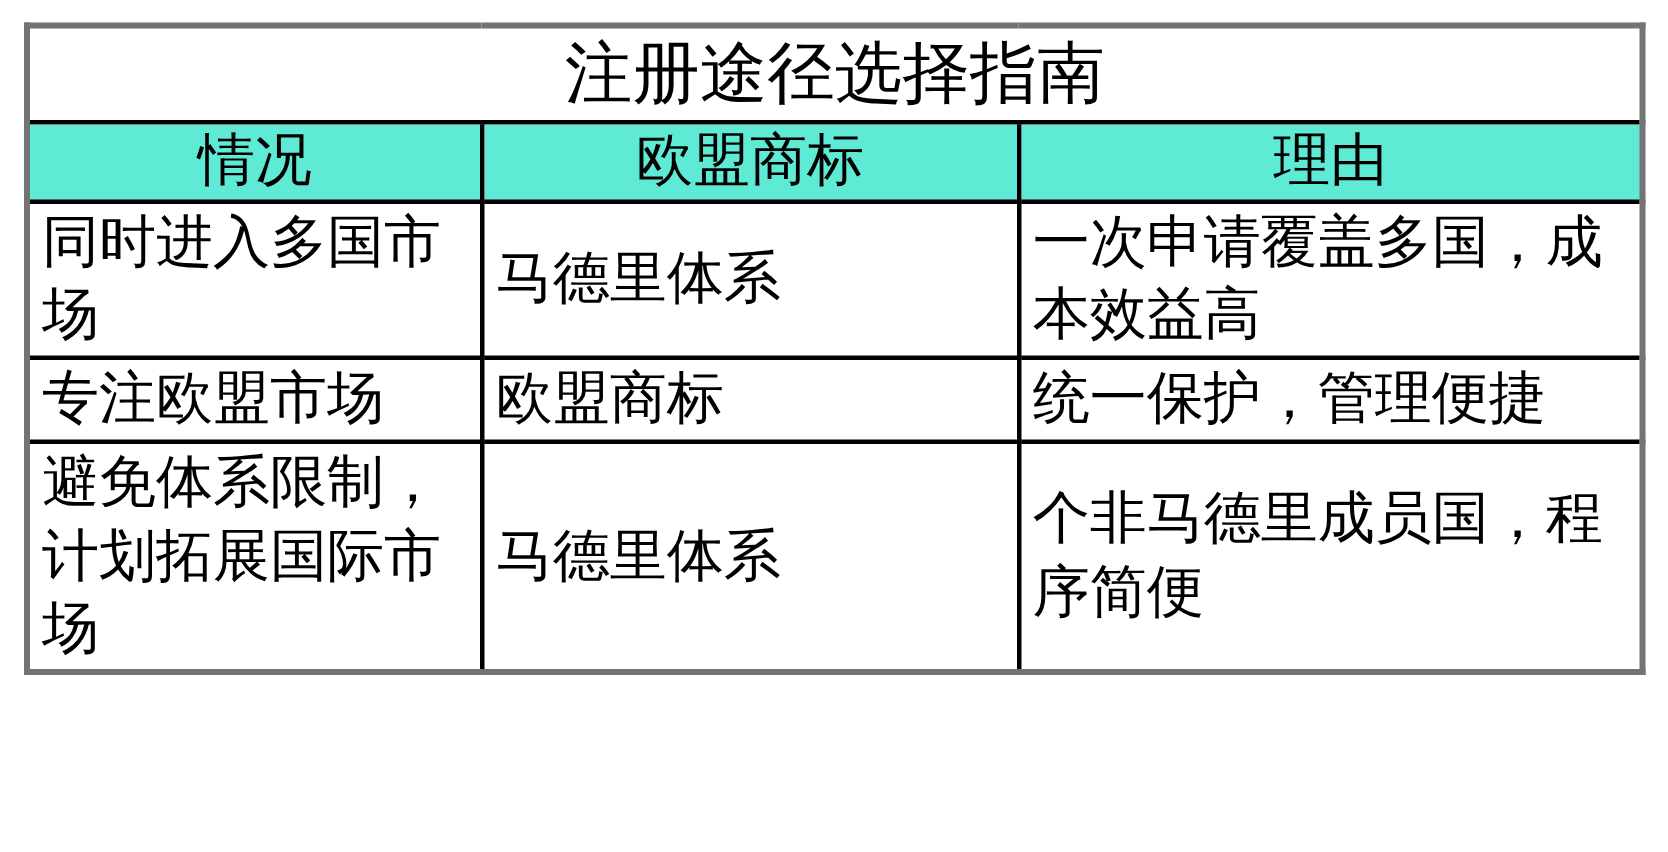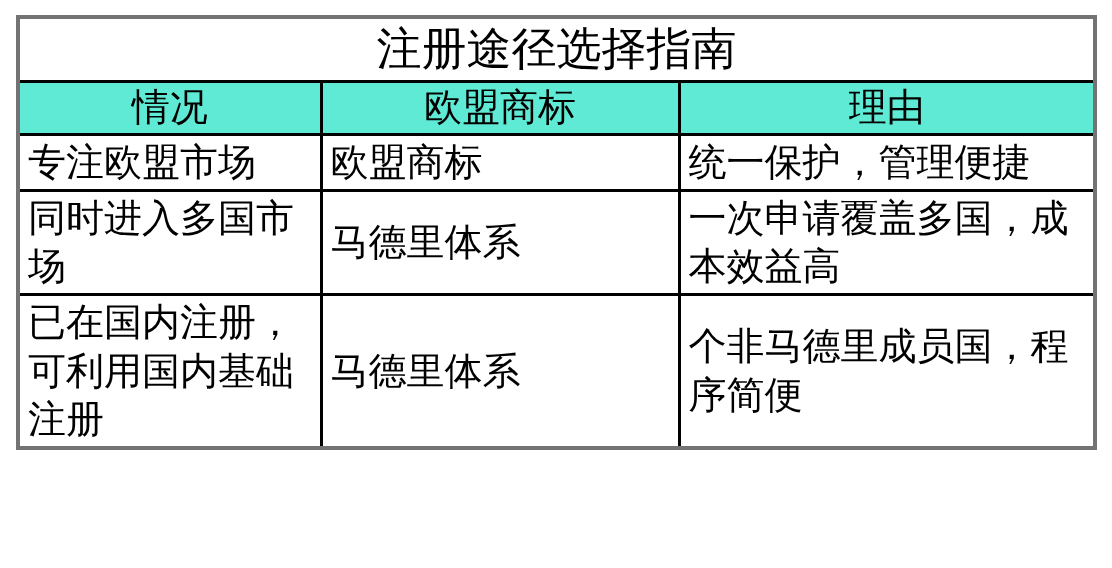--- a/index.html
+++ b/index.html
@@ -69,29 +69,29 @@
   </colgroup>
   <tbody>
     <tr class="title-row">
       <td colspan="3">注册途径选择指南</td>
     </tr>
     <tr class="header-row">
       <th>情况</th>
       <th>欧盟商标</th>
       <th>理由</th>
     </tr>
+    <tr class="body-row r1">
+      <td>同时进入多国市场</td>
+      <td>马德里体系</td>
+      <td>一次申请覆盖多国，成本效益高</td>
+    </tr>
     <tr class="body-row r2">
       <td>专注欧盟市场</td>
       <td>欧盟商标</td>
       <td>统一保护，管理便捷</td>
     </tr>
-    <tr class="body-row r1">
-      <td>同时进入多国市场</td>
-      <td>马德里体系</td>
-      <td>一次申请覆盖多国，成本效益高</td>
-    </tr>
     <tr class="body-row r4">
-      <td>已在国内注册，可利用国内基础注册</td>
+      <td>避免体系限制，计划拓展国际市场</td>
       <td>马德里体系</td>
       <td>个非马德里成员国，程序简便</td>
     </tr>
   </tbody>
 </table>
 
 </body></html>

